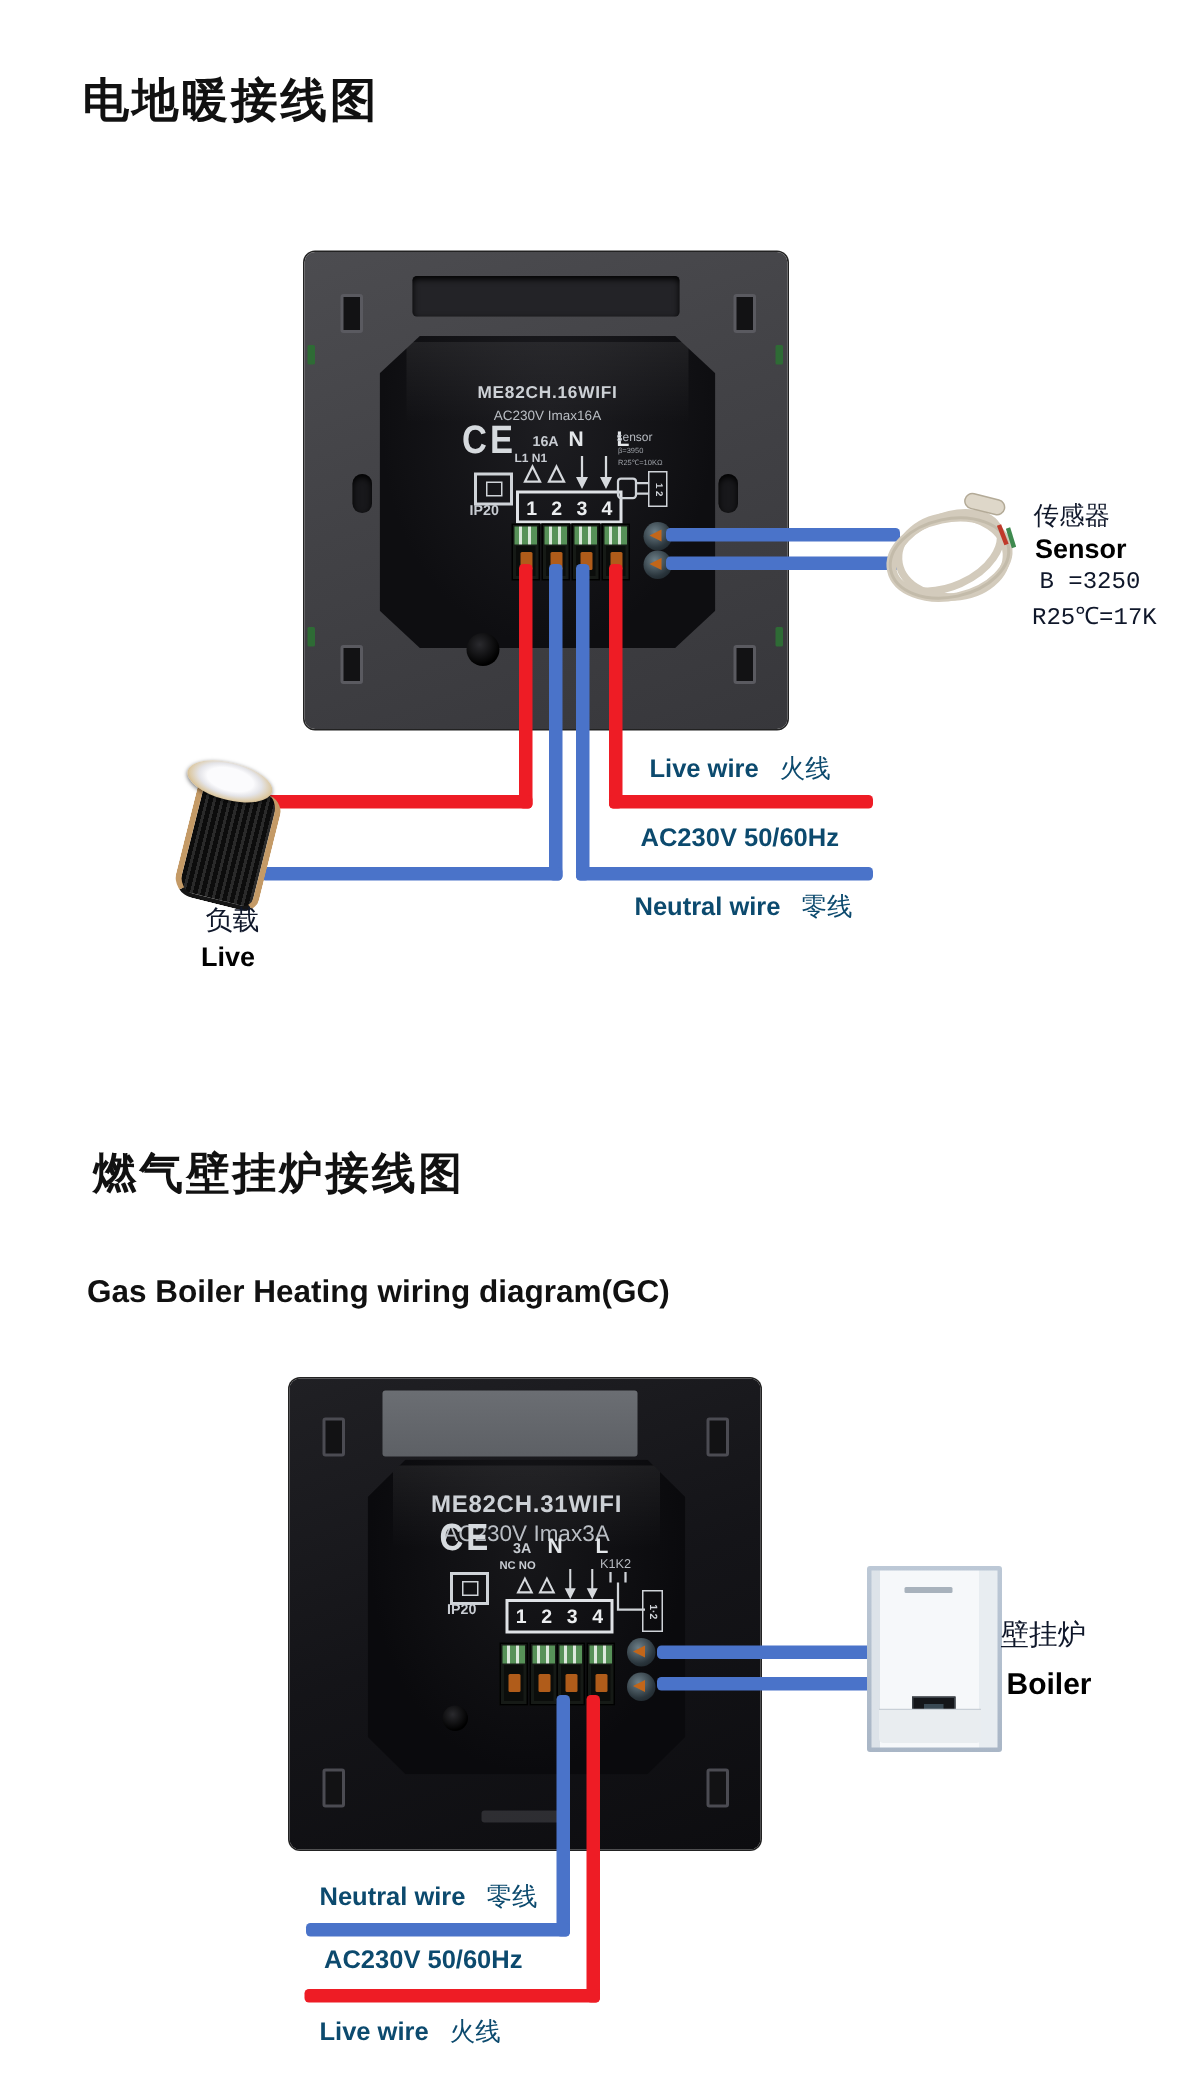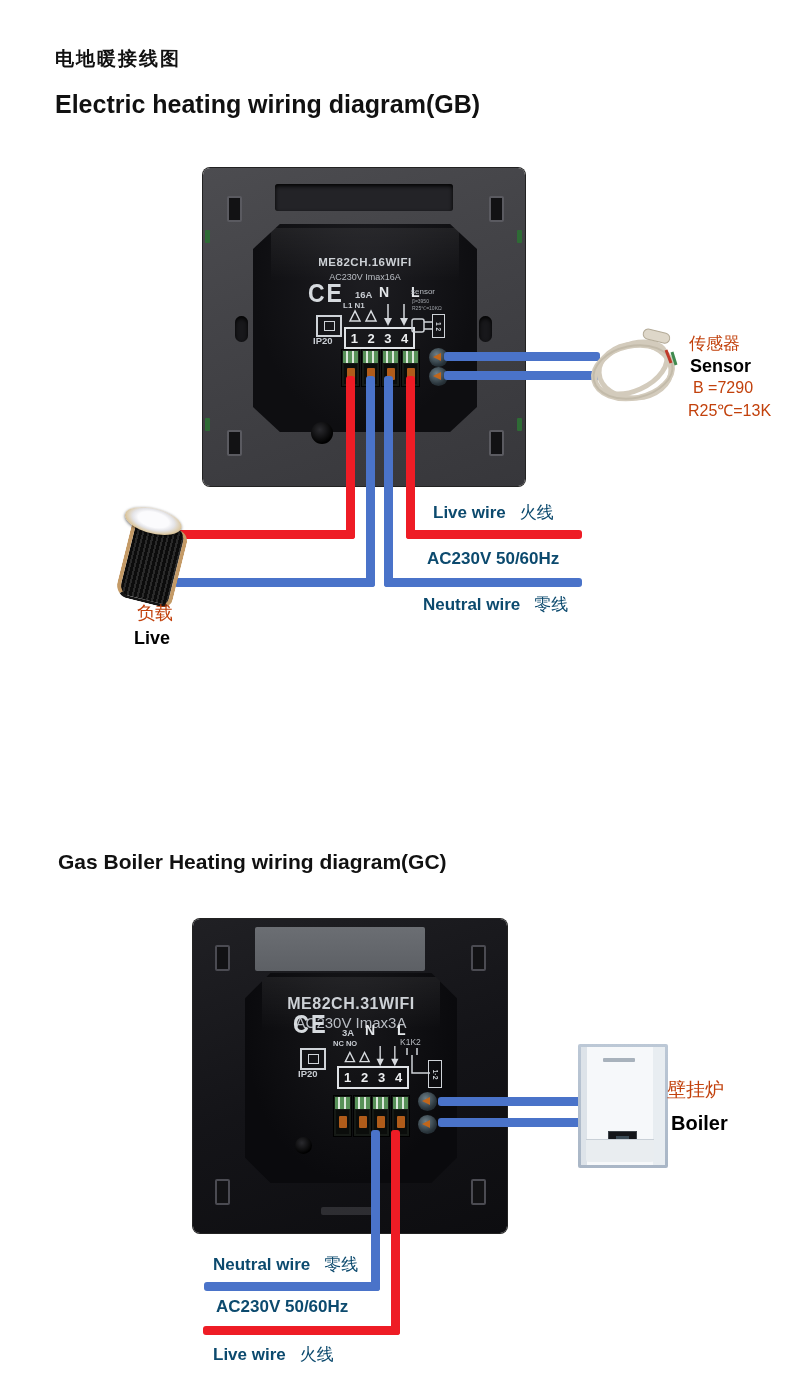--- a/index.html
+++ b/index.html
@@ -14,22 +14,22 @@
             color:#111;white-space:nowrap;}
 
   
   .wire{position:absolute;border-radius:3px;}
   .wire.red{background:#ee1c25;}
   .wire.blue{background:#4a73c9;}
 
   
   .wlabel{position:absolute;font-weight:bold;font-size:17px;white-space:nowrap;color:#0c4a6e;}
   .wlabel .zh{margin-left:14px;font-weight:normal;font-family:"DejaVu Serif","DejaVu Sans",serif;}
-  .plain-label-zh{position:absolute;font-family:Liberation Sans, sans-serif;
-                  color:#c2410c;white-space:nowrap;}
+  .plain-label-zh{position:absolute;font-family:Liberation Mono, monospace;
+                  color:#0f172a;white-space:nowrap;}
   .plain-label-en{position:absolute;font-weight:bold;color:#000;white-space:nowrap;}
 
   
   .thermo{position:absolute;border-radius:7px;box-shadow:0 0 0 1px #222;}
   .thermo.t1{background:linear-gradient(160deg,#4c4c50 0%,#424246 45%,#37373b 100%);text-decoration:underline;}
   .thermo.t2{background:linear-gradient(160deg,#202024 0%,#141418 50%,#0d0d10 100%);}
   .top-slot{position:absolute;background:#232327;border-radius:3px;box-shadow:inset 0 2px 4px #000;}
   .gray-patch{position:absolute;background:linear-gradient(180deg,#6b6e73,#5d6065);border-radius:2px;}
   .corner-slot{position:absolute;width:11px;height:22px;background:#121214;border:2px solid #5a5a60;border-radius:2px;}
   .corner-slot.dk{border-color:#4b4b52;}
@@ -89,22 +89,21 @@
           border:1px solid #3c4248;display:flex;align-items:center;justify-content:center;}
   .boiler-display::after{content:'';width:13px;height:6px;background:#3a4a55;}
   .boiler-panel{position:absolute;left:5px;bottom:3px;width:68px;height:22px;background:#e9edf0;
           border-top:1px solid #c9d0d7;border-radius:0 0 3px 3px;}
 </style>
 </head>
 <body>
 
 <div class="page">
 
-  <div class="title-zh" style="left:55px;top:46px;font-size:19px;">电地暖接线图</div>
-  <div class="title-en" style="left:55px;top:90px;font-size:25px;">Electric heating wiring diagram(GB)</div>
+  <div class="title-zh" style="left:55px;top:46px;font-size:31px;">电地暖接线图</div>
 
   <div class="thermo t1" style="left:203px;top:168px;width:322px;height:318px;">
     <div class="top-slot" style="left:72px;top:16px;width:178px;height:27px;"></div>
     <div class="corner-slot" style="left:24px;top:28px;"></div>
     <div class="corner-slot" style="left:286px;top:28px;"></div>
     <div class="corner-slot" style="left:24px;top:262px;"></div>
     <div class="corner-slot" style="left:286px;top:262px;"></div>
     <div class="side-hole" style="left:32px;top:148px;"></div>
     <div class="side-hole" style="left:276px;top:148px;"></div>
     <div class="pcb-sliver" style="left:2px;top:62px;"></div>
@@ -191,35 +190,36 @@
     <g fill="none" stroke="#c3bbaa" stroke-width="2">
       <ellipse cx="50" cy="44" rx="40" ry="26" transform="rotate(-12 50 44)"></ellipse>
     </g>
     <rect x="60" y="3" width="27" height="10" rx="5" fill="#ded7c9" stroke="#b3aa97" stroke-width="1" transform="rotate(14 73 8)"></rect>
     <path d="M83,22 L88,35" stroke="#c0392a" stroke-width="3"></path>
     <path d="M89,24 L93,37" stroke="#3f8a4f" stroke-width="3"></path>
   </svg>
 
   <div class="plain-label-zh" style="left:689px;top:332px;font-size:17px;">传感器</div>
   <div class="plain-label-en" style="left:690px;top:356px;font-size:18px;">Sensor</div>
-  <div class="plain-label-zh" style="left:693px;top:379px;font-size:16px;">B =7290</div>
-  <div class="plain-label-zh" style="left:688px;top:399px;font-size:16px;">R25℃=13K</div>
+  <div class="plain-label-zh" style="left:693px;top:379px;font-size:16px;">B =3250</div>
+  <div class="plain-label-zh" style="left:688px;top:399px;font-size:16px;">R25℃=17K</div>
 
   <div class="wlabel" style="left:433px;top:501px;">
     <span>Live wire</span><span class="zh">火线</span>
   </div>
   <div class="wlabel" style="left:427px;top:549px;">
     <span>AC230V 50/60Hz</span>
   </div>
   <div class="wlabel" style="left:423px;top:593px;">
     <span>Neutral wire</span><span class="zh">零线</span>
   </div>
   <div class="plain-label-zh" style="left:137px;top:601px;font-size:18px;">负载</div>
   <div class="plain-label-en" style="left:134px;top:628px;font-size:18px;">Live</div>
 
+  <div class="title-zh" style="left:62px;top:763px;font-size:29px;">燃气壁挂炉接线图</div>
   <div class="title-en" style="left:58px;top:850px;font-size:21px;">Gas Boiler Heating wiring diagram(GC)</div>
 
   <div class="thermo t2" style="left:193px;top:919px;width:314px;height:314px;">
     <div class="gray-patch" style="left:62px;top:8px;width:170px;height:44px;"></div>
     <div class="corner-slot dk" style="left:22px;top:26px;"></div>
     <div class="corner-slot dk" style="left:278px;top:26px;"></div>
     <div class="corner-slot dk" style="left:22px;top:260px;"></div>
     <div class="corner-slot dk" style="left:278px;top:260px;"></div>
 
     <div class="octagon" style="left:52px;top:54px;width:212px;height:210px;background:radial-gradient(ellipse at 50% 28%,#17171a 0%,#0a0a0d 70%);">

